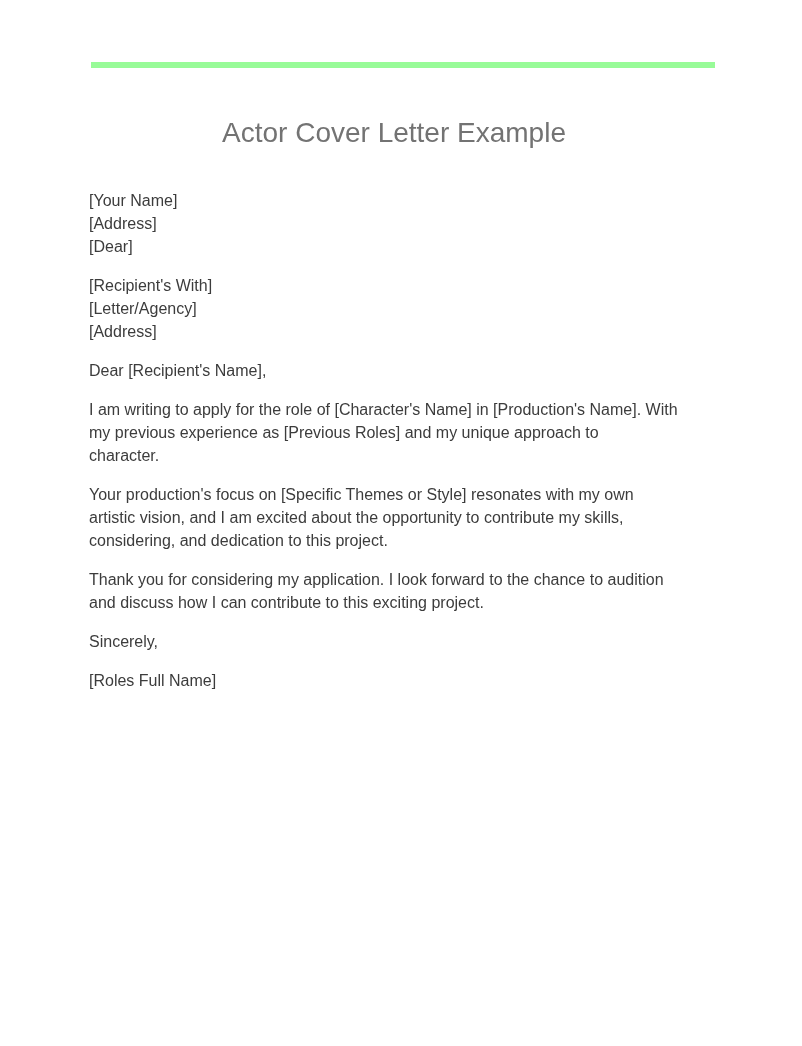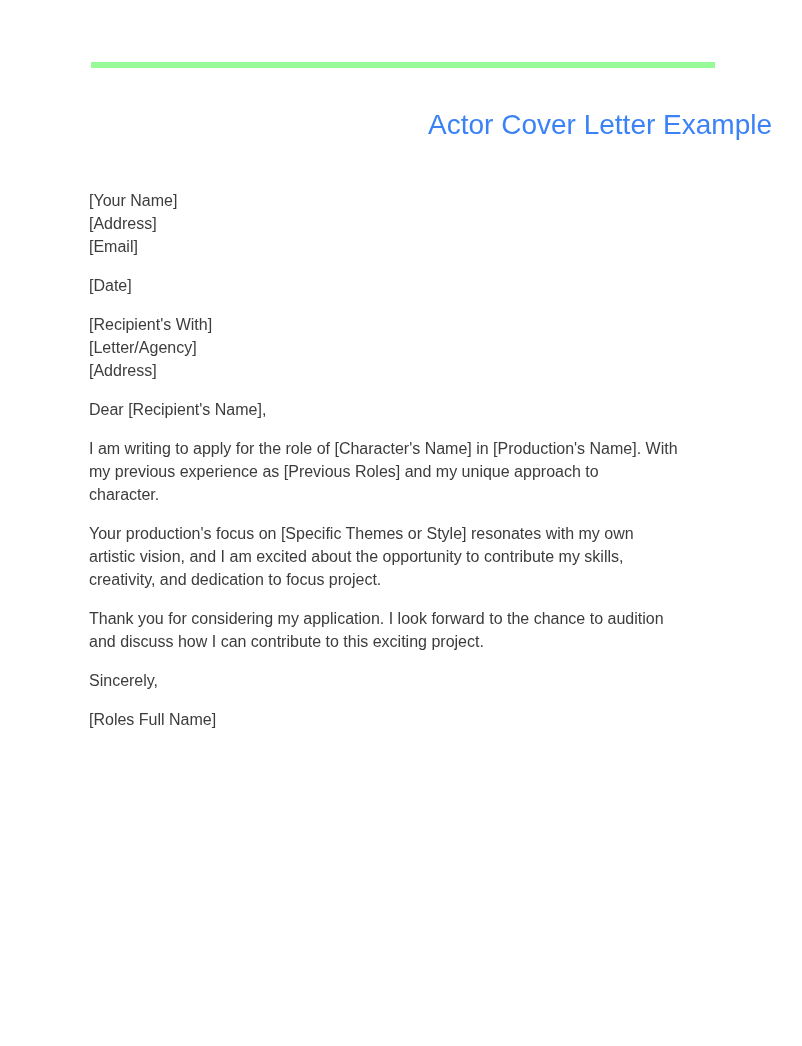--- a/index.html
+++ b/index.html
@@ -21,26 +21,26 @@
       top: 62px;
       width: 624px;
       height: 6px;
       background: #98fb98;
     }
     .doc-title {
       position: absolute;
       left: 0;
       top: 106px;
       width: 772px;
-      text-align: right;
+      text-align: center;
       font-size: 28px;
       line-height: 38px;
       font-weight: normal;
-      color: #3b82f6;
-      margin: 0;
+      color: #737373;
+      margin: 8px;
     }
     .letter {
       position: absolute;
       left: 89px;
       top: 189px;
       width: 600px;
       font-size: 16px;
       line-height: 23px;
       color: #3c3c3c;
     }
@@ -60,47 +60,44 @@
 
 <div class="accent-bar" style="background: rgb(152, 251, 152);"></div>
 
 <h1 class="doc-title">Actor Cover Letter Example</h1>
 
 <div class="letter">
 
   <div class="block">
     <span class="line">[Your Name]</span>
     <span class="line">[Address]</span>
-    <span class="line">[Email]</span>
+    <span class="line">[Dear]</span>
   </div>
 
-  <div class="block">
-    <span class="line">[Date]</span>
-  </div>
 
   <div class="block">
     <span class="line">[Recipient's With]</span>
     <span class="line">[Letter/Agency]</span>
     <span class="line">[Address]</span>
   </div>
 
   <div class="block">
     <span class="line">Dear [Recipient's Name],</span>
   </div>
 
   <div class="para">
     <span class="line">I am writing to apply for the role of [Character's Name] in [Production's Name]. With</span>
     <span class="line">my previous experience as [Previous Roles] and my unique approach to</span>
     <span class="line">character.</span>
   </div>
 
   <div class="para">
     <span class="line">Your production's focus on [Specific Themes or Style] resonates with my own</span>
     <span class="line">artistic vision, and I am excited about the opportunity to contribute my skills,</span>
-    <span class="line">creativity, and dedication to focus project.</span>
+    <span class="line">considering, and dedication to this project.</span>
   </div>
 
   <div class="para">
     <span class="line">Thank you for considering my application. I look forward to the chance to audition</span>
     <span class="line">and discuss how I can contribute to this exciting project.</span>
   </div>
 
   <div class="block">
     <span class="line">Sincerely,</span>
   </div>

